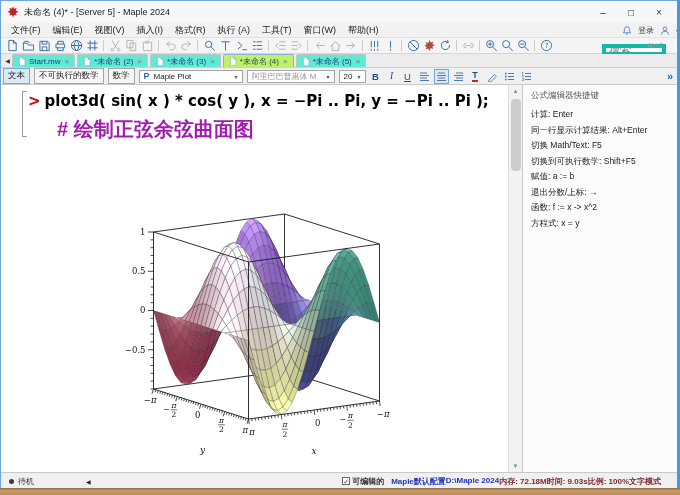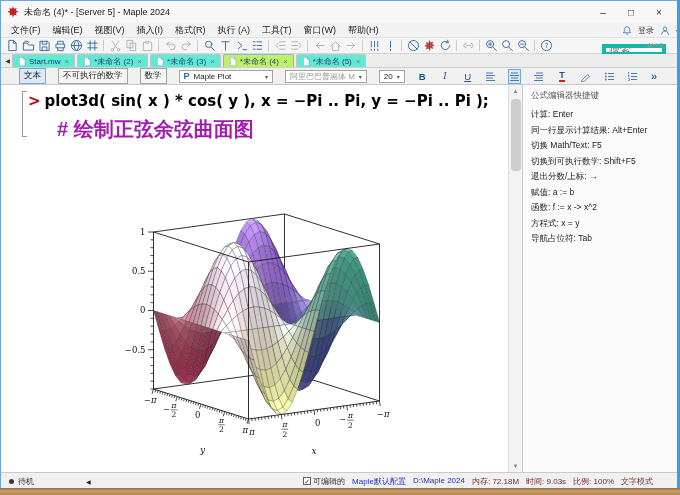--- a/index.html
+++ b/index.html
@@ -42,21 +42,21 @@
       border-bottom:1px solid #cfcfcf; display:flex; align-items:flex-end; padding-left:2px; }
   .tab-scroll { width:9px; font-size:6px; color:#333; display:flex; align-items:center; justify-content:center; height:13px; }
   .tab { height:13px; display:flex; align-items:center; gap:3px; padding:0 5px; font-size:8px;
       border:1px solid #c5c5c5; border-bottom:none; background:#5eead4; color:#1f3f6f;
       margin-right:2px; border-radius:2px 2px 0 0; white-space:nowrap; }
   .tab.active { background:#bef264; border-color:#8ab4dd; }
   .tab .close { color:#777; font-size:8px; margin-left:1px; }
 
   
   .formatbar { position:absolute; top:67px; left:0; right:0; height:17px; background:#f0f0f0;
-      border-bottom:1px solid #c9c9c9; display:flex; align-items:center; padding:0 18px; gap:12px; }
+      border-bottom:1px solid #c9c9c9; display:flex; align-items:center; padding:0 2px; gap:4px; }
   .modebtn { border:1px solid #a5a5a5; background:#f6f6f6; padding:1px 4px; font-size:8.5px; color:#222; white-space:nowrap; }
   .modebtn.active { background:#dbe9f7; border-color:#7aa7d4; }
   .dropdown { border:1px solid #a5a5a5; background:#fff; height:13px; display:flex; align-items:center;
       padding:0 4px; gap:4px; font-size:8px; color:#222; white-space:nowrap; }
   .dd-arrow { font-size:6px; color:#555; }
   .p-icon { color:#2a6ab0; font-weight:bold; font-size:9px; }
   .dd-font { color:#999; width:88px; justify-content:space-between; }
   .fmt-btn { font-size:9.5px; color:#1d4f8c; width:12px; text-align:center; }
   .fmt-btn.b { font-weight:bold; }
   .fmt-btn.i { font-style:italic; font-family:"Liberation Serif",serif; }
@@ -85,21 +85,21 @@
 
   .rightpanel { flex:1; background:#fbfbfb; border-left:1px solid #c9c9c9; padding:5px 8px; overflow:hidden; }
   .rp-title { font-size:8.5px; color:#555; margin-bottom:5px; white-space:nowrap; }
   .rp-item { font-size:8.5px; color:#222; line-height:15.5px; white-space:nowrap; }
 
   
   .statusbar { position:absolute; top:471px; left:0; right:0; height:17px; background:#f0f0f0;
       border-top:1px solid #c9c9c9; display:flex; align-items:center; font-size:8px; padding:0 8px; color:#333; }
   .status-dot { width:5px; height:5px; border-radius:50%; background:#3a3a3a; margin-right:4px; }
   .splitter-arrow { position:absolute; left:85px; font-size:6px; color:#222; }
-  .status-right { margin-left:auto; display:flex; align-items:center; gap:7px; margin-right:18px; }
+  .status-right { margin-left:auto; display:flex; align-items:center; gap:7px; margin-right:10px;font-weight:bold; }
   .checkbox { width:8px; height:8px; border:1px solid #666; background:#fff; font-size:7px; line-height:7px;
       text-align:center; color:#333; margin-right:2px; }
   .seg.link { color:#2233bb; }
   .seg.metric { color:#7a2a2a; }
   .editable-wrap { display:flex; align-items:center; }
 </style>
 </head>
 <body>
 
 <div class="screen">
@@ -1141,39 +1141,38 @@
         <div class="vs-thumb"></div>
         <span class="vs-arrow vs-down">▼</span>
       </div>
       <div class="rightpanel">
         <div class="rp-title">公式编辑器快捷键</div>
         <div id="shortcuts-host">
             <div class="rp-item">计算:  Enter</div>
             <div class="rp-item">同一行显示计算结果:  Alt+Enter</div>
             <div class="rp-item">切换 Math/Text:  F5</div>
             <div class="rp-item">切换到可执行数学:  Shift+F5</div>
+            <div class="rp-item">赋值:  a := b</div>
             <div class="rp-item">退出分数/上标:  →</div>
-            <div class="rp-item">赋值:  a := b</div>
             <div class="rp-item">函数:  f := x -&gt; x^2</div>
             <div class="rp-item">方程式:  x = y</div>
-            <div class="rp-item">导航占位符:  Tab</div>
           </div>
       </div>
     </div>
 
     <div class="statusbar">
       <span class="status-dot"></span>
       <span>待机</span>
       <span class="splitter-arrow">◀</span>
       <div class="status-right">
         <span class="editable-wrap">
           <span class="checkbox">✓</span>
           <span class="seg">可编辑的</span>
         </span>
-        <span id="status-segs" style="display:flex;gap:7px;justify-content:space-between;">
+        <span id="status-segs" style="display:flex;justify-content:space-between;">
             <span class="seg link">Maple默认配置</span>
             <span class="seg link">D:\Maple 2024</span>
             <span class="seg metric">内存: 72.18M</span>
             <span class="seg metric">时间: 9.03s</span>
             <span class="seg metric">比例: 100%</span>
             <span class="seg metric">文字模式</span>
           </span>
       </div>
     </div>
 

